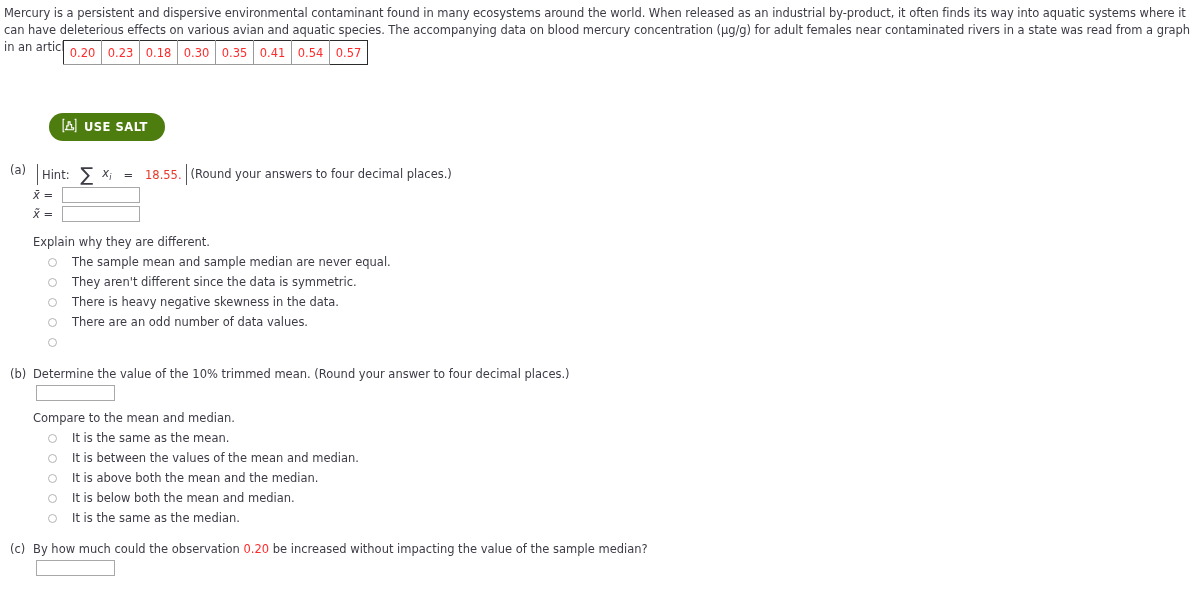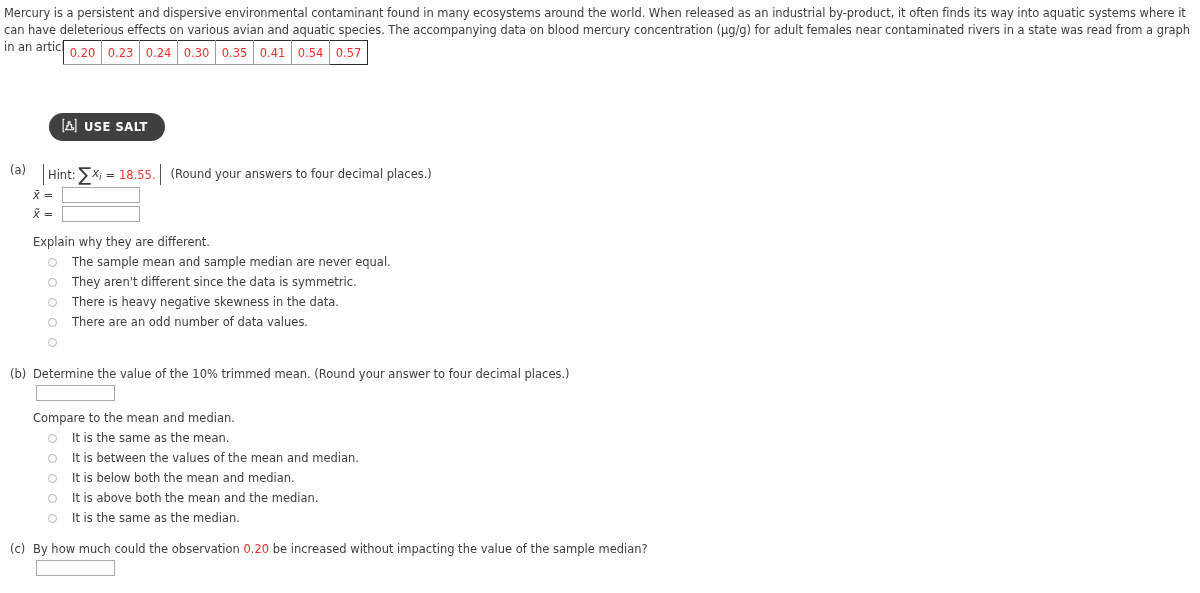--- a/index.html
+++ b/index.html
@@ -75,21 +75,21 @@
     background: transparent;
   }
 
   
   .salt-btn {
     position: absolute;
     left: 49px;
     top: 113px;
     height: 28px;
     padding: 0 17px 0 13px;
-    background: #404040;
+    background: #4d7c0f;
     border: none;
     border-radius: 14px;
     color: #ffffff;
     font-family: "DejaVu Sans", "Liberation Sans", sans-serif;
     font-size: 11.5px;
     font-weight: bold;
     letter-spacing: 0.5px;
     display: flex;
     align-items: center;
     gap: 7px;
@@ -113,23 +113,24 @@
   .red-bright { color: #ff2b2b; }
 
   
   .hint {
     display: inline-flex;
     align-items: center;
     border-left: 1.2px solid #55555f;
     border-right: 1.2px solid #55555f;
     padding: 0 4px 0 4px;
     height: 21px;
-    margin: 0 10px;
+    margin: 0 4px;
     position: relative;
     top: 1px;
+    gap: 8px;
   }
   .sigma {
     font-size: 19px;
     line-height: 1;
     position: relative;
     top: 0px;
     margin: 0 1px 0 3px;
     font-family: "DejaVu Sans", "Liberation Sans", sans-serif;
   }
   .xi {
@@ -193,21 +194,21 @@
 <body>
 
 <div class="intro">Mercury is a persistent and dispersive environmental contaminant found in many ecosystems around the world. When released as an industrial by-product, it often finds its way into aquatic systems where it can have deleterious effects on various avian and aquatic species. The accompanying data on blood mercury concentration (µg/g) for adult females near contaminated rivers in a state was read from a graph in an article.</div>
 
 <div class="data-table-wrap">
   <table class="data-table">
     <tbody>
       <tr class="row-one">
         <td>0.20</td>
         <td>0.23</td>
-        <td>0.24</td>
+        <td>0.18</td>
         <td>0.30</td>
         <td>0.35</td>
         <td>0.41</td>
         <td>0.54</td>
         <td>0.57</td>
       </tr>
     </tbody>
   </table>
 </div>
 
@@ -279,25 +280,25 @@
   <div class="radio-row">
     <span class="radio-dot"></span>
     <span class="radio-label">It is the same as the mean.</span>
   </div>
   <div class="radio-row">
     <span class="radio-dot"></span>
     <span class="radio-label">It is between the values of the mean and median.</span>
   </div>
   <div class="radio-row">
     <span class="radio-dot"></span>
+    <span class="radio-label">It is above both the mean and the median.</span>
+  </div>
+  <div class="radio-row">
+    <span class="radio-dot"></span>
     <span class="radio-label">It is below both the mean and median.</span>
-  </div>
-  <div class="radio-row">
-    <span class="radio-dot"></span>
-    <span class="radio-label">It is above both the mean and the median.</span>
   </div>
   <div class="radio-row">
     <span class="radio-dot"></span>
     <span class="radio-label">It is the same as the median.</span>
   </div>
 </div>
 
 <div class="qlabel" style="left:10px; top:542px;">(c)</div>
 <div class="qtext" style="left:33px; top:542px;">
   <span>By how much could the observation</span>

